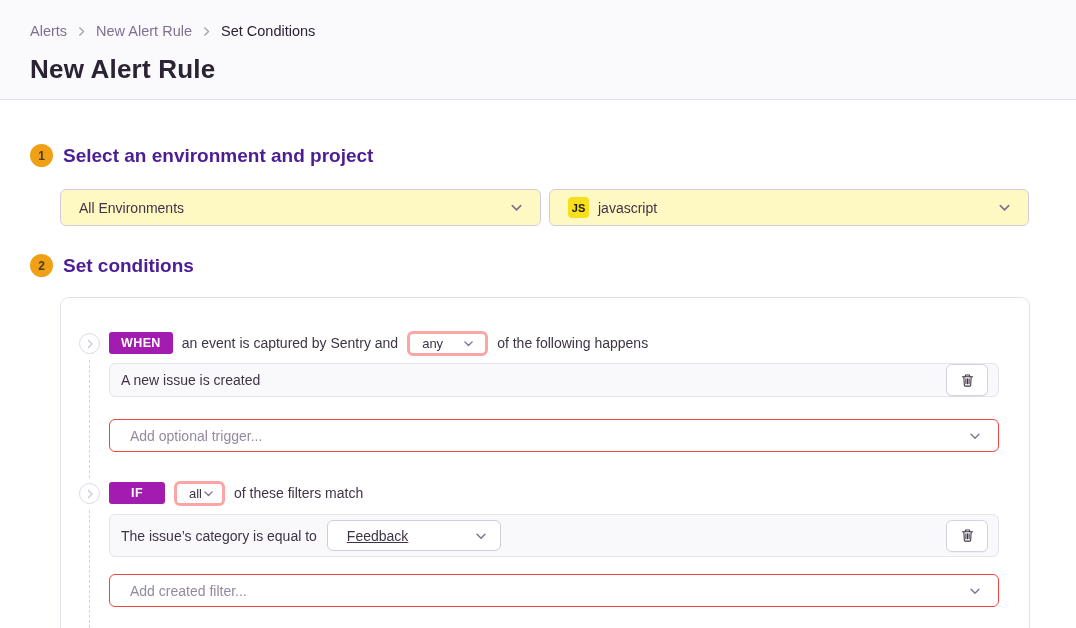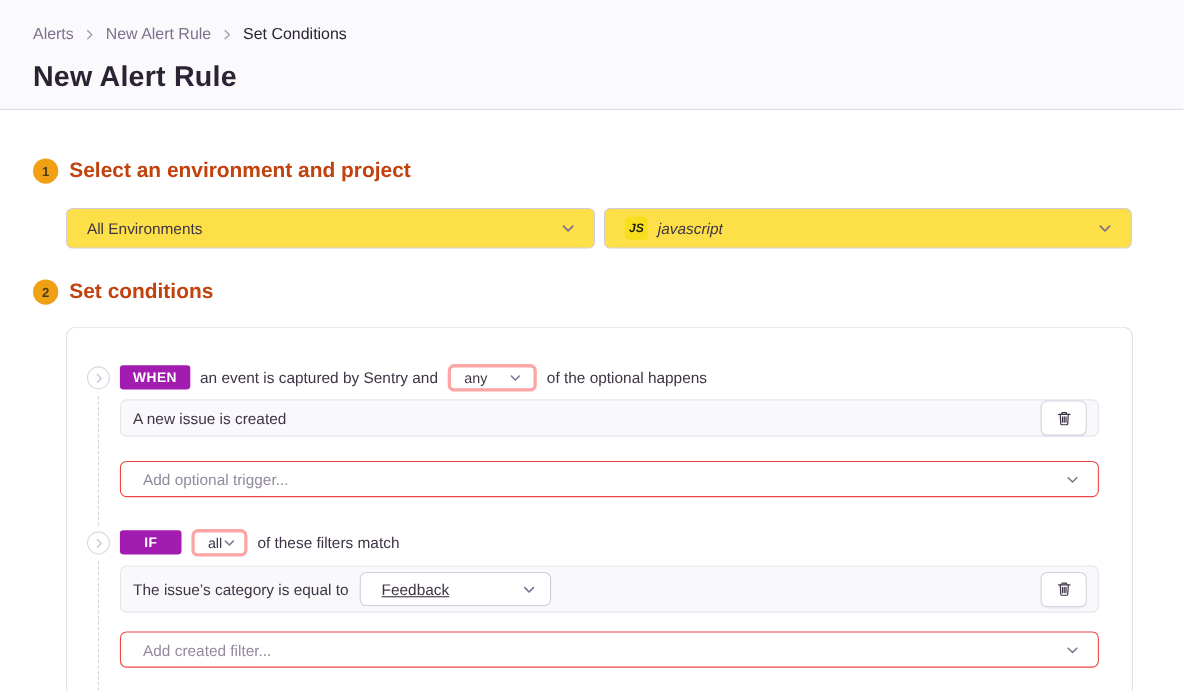--- a/index.html
+++ b/index.html
@@ -63,39 +63,39 @@
     font-size: 12px;
     font-weight: 700;
     display: flex;
     align-items: center;
     justify-content: center;
     flex: none;
   }
   .step-heading {
     font-size: 19px;
     font-weight: 700;
-    color: #c2410c;
+    color: #4c1d95;
   }
 
   
   .select-ctl {
     position: absolute;
     height: 37px;
-    background: #fde047;
+    background: #fef9c3;
     border: 1px solid #d2ccda;
     border-radius: 6px;
     display: flex;
     align-items: center;
     cursor: pointer;
     font-size: 14px;
     color: #3e3446;
   }
   .select-ctl .grow { flex: 1; }
   .env-select { left: 60px; top: 189px; width: 481px; padding: 0 16px 0 18px; }
-  .proj-select { left: 549px; top: 189px; width: 480px; padding: 0 16px 0 18px; gap: 9px; font-style: italic; }
+  .proj-select { left: 549px; top: 189px; width: 480px; padding: 0 16px 0 18px; gap: 9px; }
   .chev { display: flex; align-items: center; color: #80708f; }
   .js-badge {
     width: 21px; height: 21px;
     border-radius: 4px;
     background: #f7df1e;
     color: #1e1c12;
     font-size: 11px;
     font-weight: 700;
     display: flex;
     align-items: center;
@@ -317,21 +317,21 @@
     <span class="kw-badge">WHEN</span>
     <span>an event is captured by Sentry and</span>
     <span class="mini-select mini-any">
       <span>any</span>
       <span class="chev">
         <svg width="13" height="13" viewBox="0 0 16 16">
             <path d="M3.5 6l4.5 4.5L12.5 6" fill="none" stroke="currentColor" stroke-width="1.7" stroke-linecap="round" stroke-linejoin="round"></path>
           </svg>
       </span>
     </span>
-    <span>of the optional happens</span>
+    <span>of the following happens</span>
   </div>
 
   <div class="rule-row trigger-row">
     <span class="rule-label">A new issue is created</span>
     <span class="grow"></span>
     <button class="trash-btn">
       <span style="display:flex">
         <svg width="15" height="15" viewBox="0 0 16 16">
             <path d="M2.5 4h11M5.7 4V2.9c0-.4.3-.7.7-.7h3.2c.4 0 .7.3.7.7V4M4.1 4l.5 9.1c0 .5.5.9 1 .9h4.8c.5 0 1-.4 1-.9L11.9 4M6.3 6.3v5.2M8 6.3v5.2M9.7 6.3v5.2" fill="none" stroke="currentColor" stroke-width="1.15" stroke-linecap="round" stroke-linejoin="round"></path>
           </svg>

